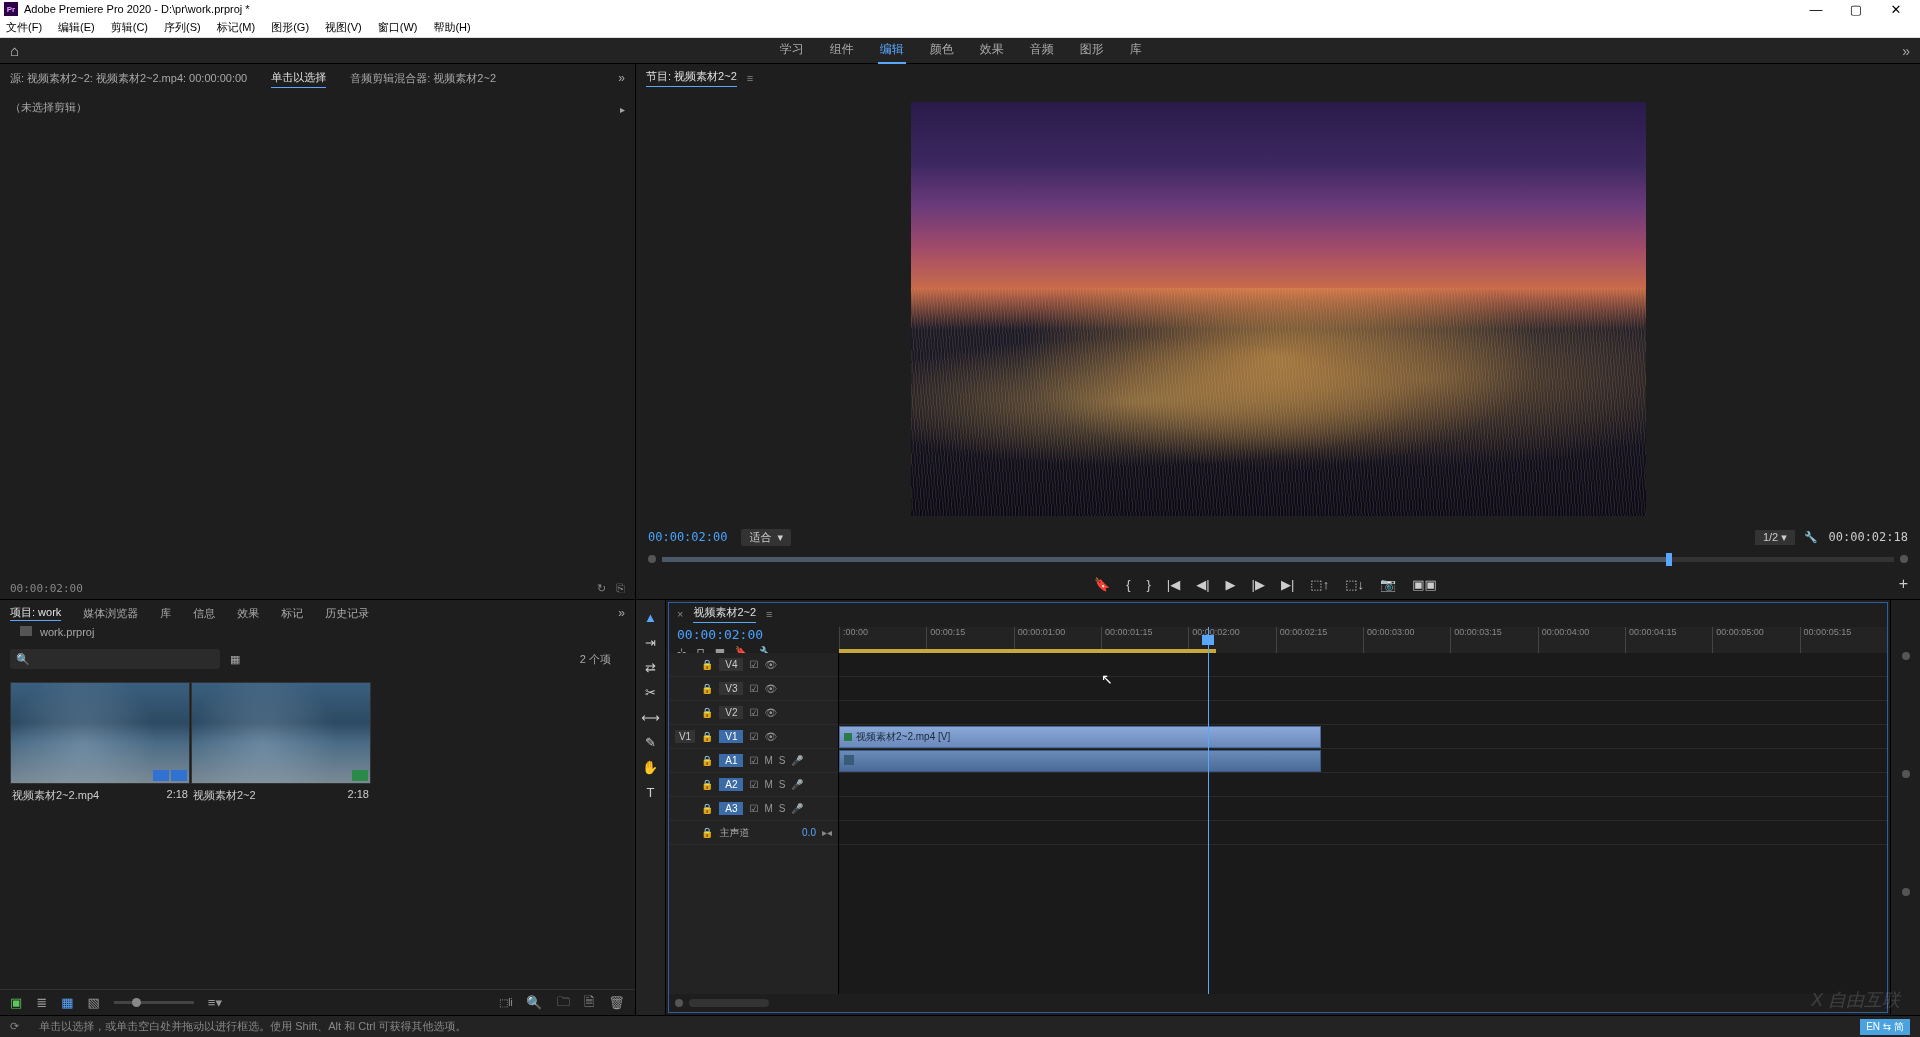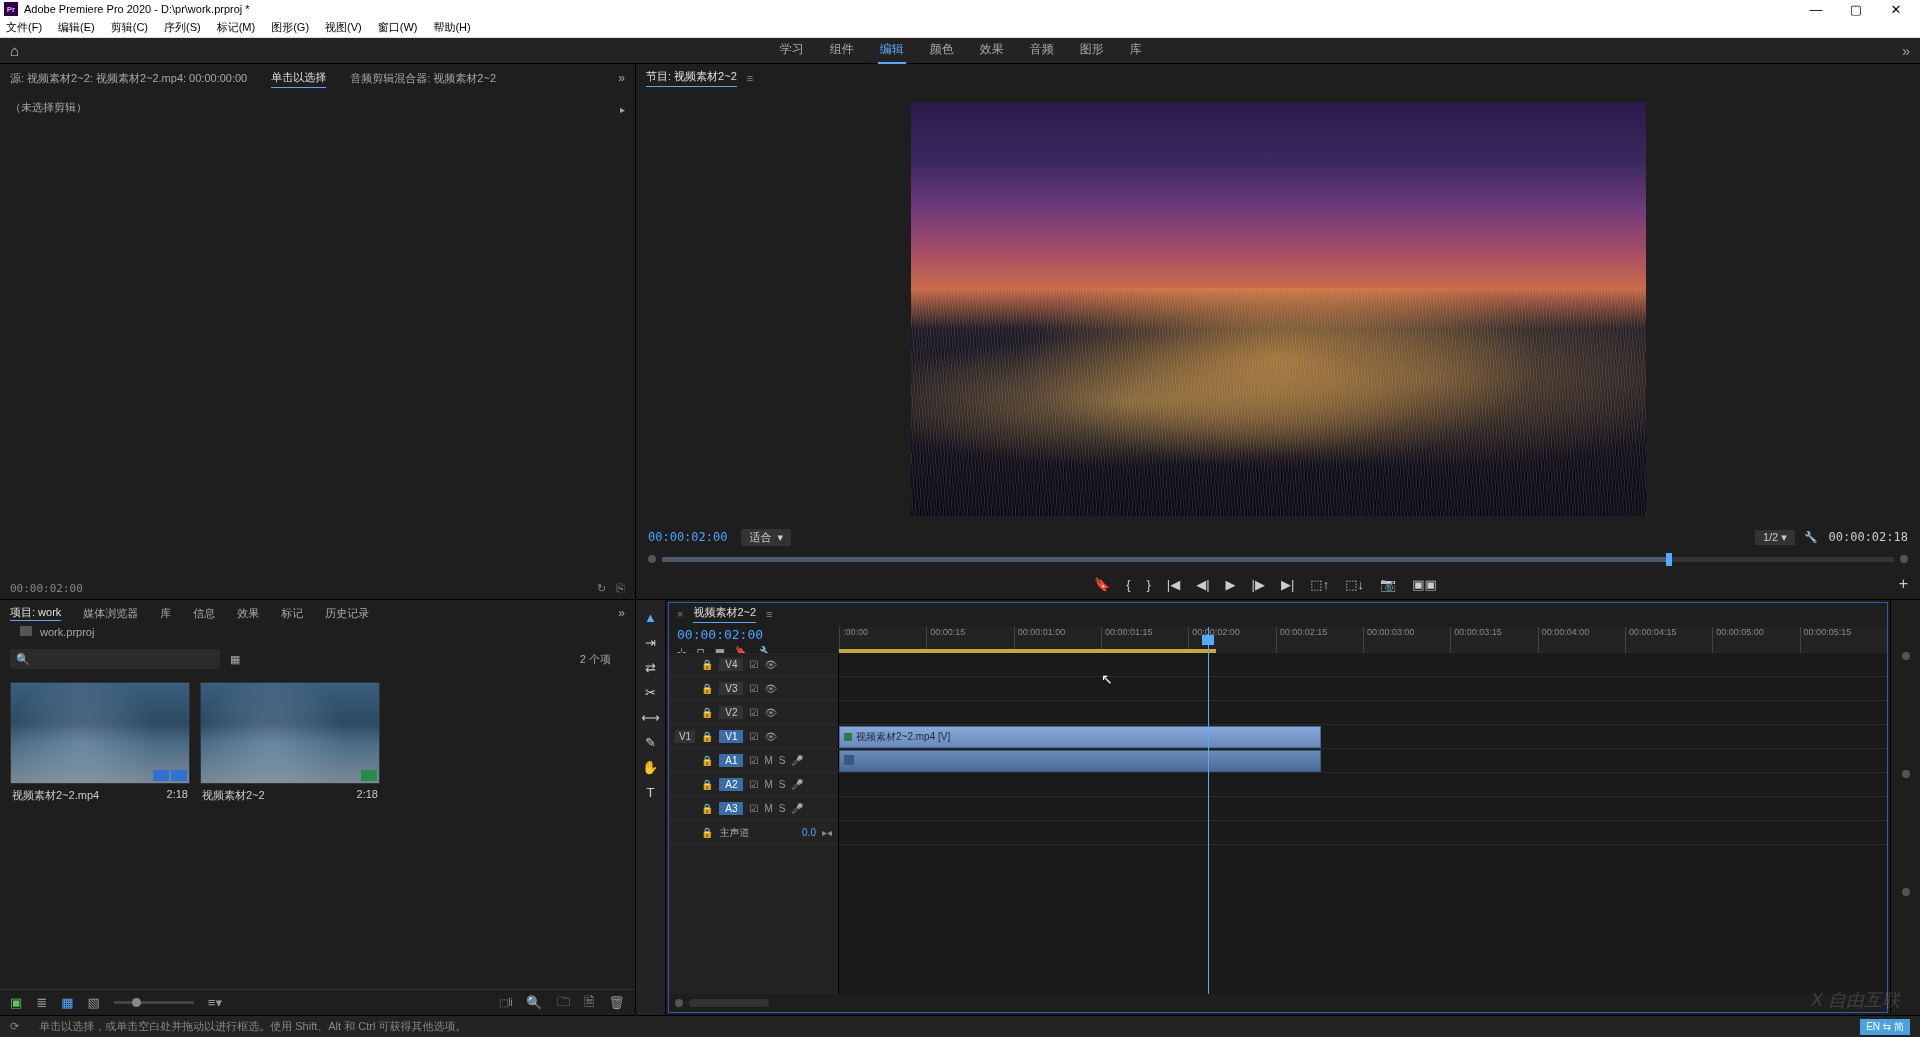--- a/index.html
+++ b/index.html
@@ -30,21 +30,21 @@
 .project-panel{flex:1;background:#1e1e1e;display:flex;flex-direction:column}
 .proj-tabs{height:26px;display:flex;align-items:center;padding:0 10px;gap:22px;font-size:11px}
 .proj-tabs .tab{cursor:pointer}
 .proj-tabs .active{color:#e0e0e0;border-bottom:1px solid #5aa7ff}
 .proj-tabs .flex{flex:1}
 .proj-header{height:20px;display:flex;align-items:flex-start;padding:0 20px;gap:8px;font-size:11px}
 .bin-icon{width:12px;height:10px;background:#555;display:inline-block}
 .proj-search-row{height:26px;display:flex;align-items:center;padding:0 10px;gap:10px}
 .search-box{flex:1;background:#2b2b2b;height:20px;border-radius:3px;display:flex;align-items:center;padding:0 6px;color:#888;max-width:210px}
 .proj-items-label{color:#a8a8a8;margin-left:auto;margin-right:14px}
-.proj-grid{flex:1;padding:10px;display:flex;gap:10px;align-items:flex-start}
+.proj-grid{flex:1;padding:10px;display:flex;gap:1px;align-items:flex-start}
 .thumb-card{width:180px}
 .thumb-img{width:180px;height:102px;background:linear-gradient(180deg,#3a5f7f 0%,#2c4a62 40%,#4a6b85 60%,#7a8a95 100%);position:relative;border:1px solid #333}
 .thumb-img::after{content:"";position:absolute;inset:0;background:radial-gradient(circle at 40% 60%,rgba(180,200,220,.3),transparent 60%)}
 .thumb-badges{position:absolute;bottom:2px;right:2px;display:flex;gap:2px}
 .thumb-badge{width:16px;height:11px;background:#3071d1}
 .thumb-caption{display:flex;justify-content:space-between;padding:4px 2px;color:#ccc;font-size:11px}
 .proj-footer{height:26px;display:flex;align-items:center;padding:0 10px;gap:14px;border-top:1px solid #333}
 .proj-footer .ico{color:#999;cursor:pointer;font-size:13px}
 .proj-footer .ico.active{color:#5aa7ff}
 .proj-footer .slider{width:80px;height:3px;background:#444;position:relative}

